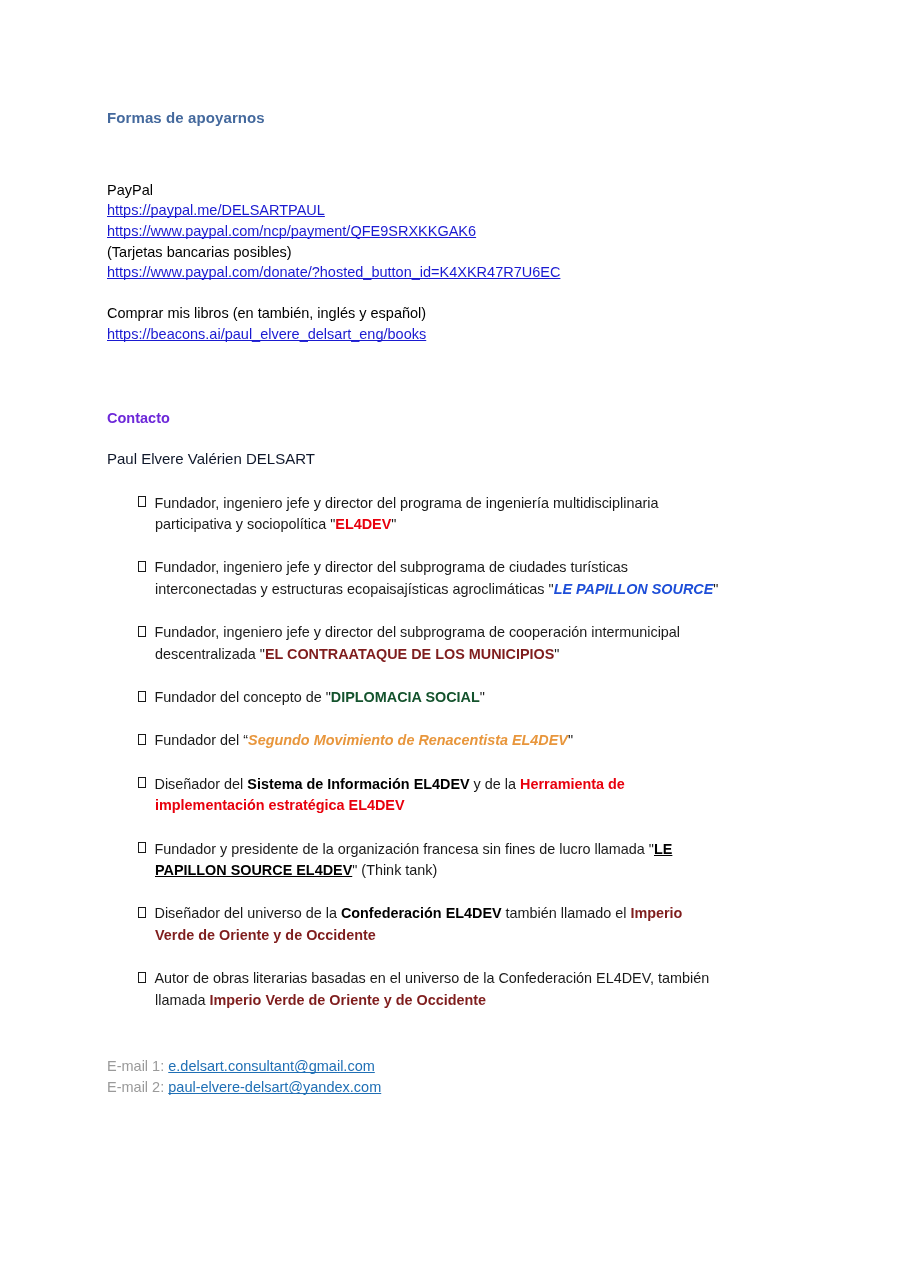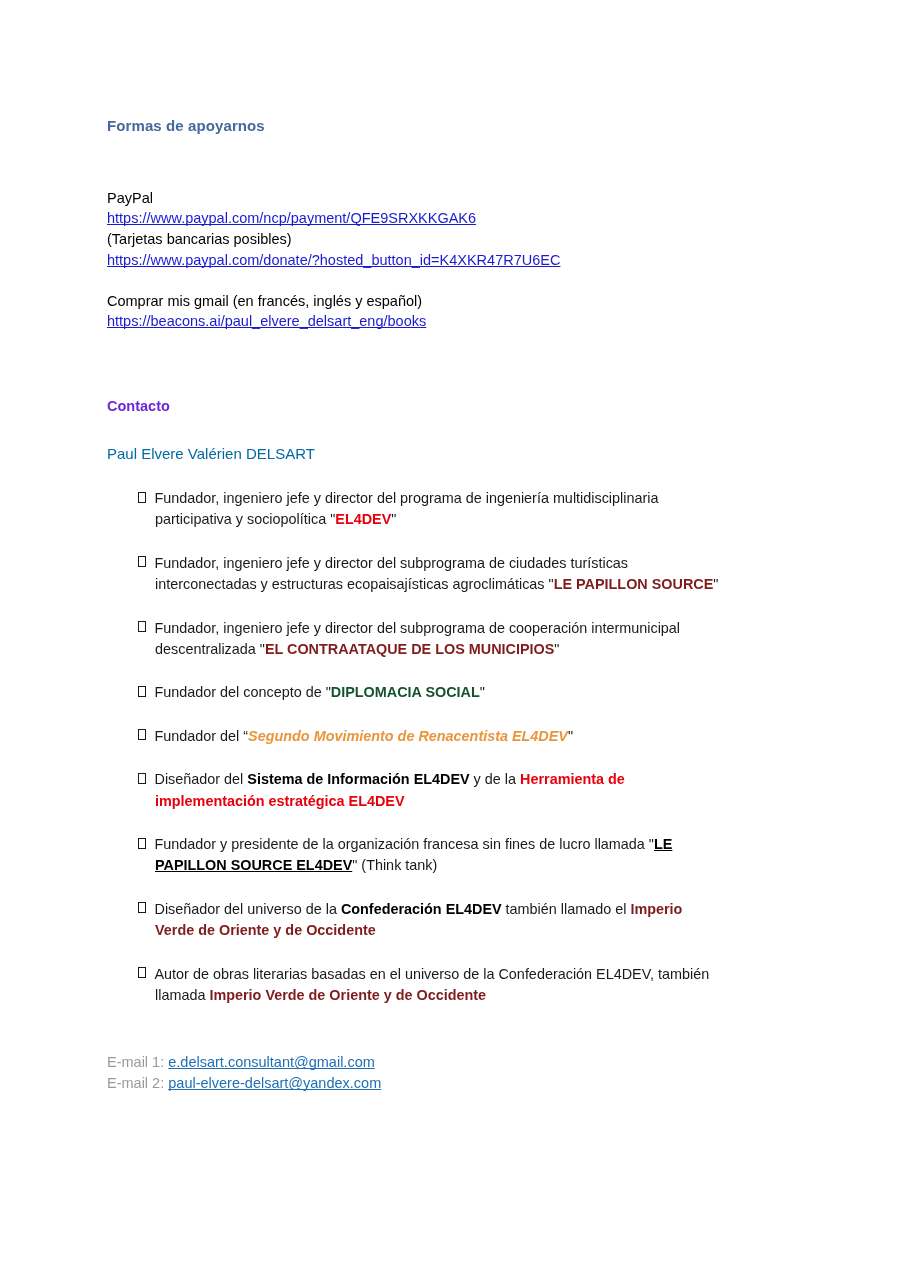--- a/index.html
+++ b/index.html
@@ -14,21 +14,21 @@
     font-family: "Liberation Sans", sans-serif;
     color: #000000;
     -webkit-font-smoothing: antialiased;
   }
   .page {
     position: relative;
     width: 834px;
     height: 1280px;
     background: #ffffff;
     box-sizing: border-box;
-    padding: 8px 110px 0 107px;
+    padding: 0 110px 0 107px;
     overflow: hidden;
   }
 
   
   .doc-heading {
     margin: 0;
     padding-top: 109px;
     font-size: 15px;
     font-weight: bold;
     color: #44699d;
@@ -56,24 +56,24 @@
 
   
   .contacto-title {
     margin-top: 64px;
     font-size: 14.5px;
     line-height: 20.6px;
     color: #6d28d9;
     font-weight: bold;
   }
   .person-name {
-    margin-top: 28px;
+    margin-top: 20px;
     font-size: 15px;
     line-height: 20.6px;
-    color: #0369a1;
+    color: #0f172a;
   }
 
   
   ul.roles {
     list-style: none;
     margin: 23px 0 12px 0;
     padding: 0 0 0 31px;
   }
   ul.roles li {
     position: relative;
@@ -94,21 +94,21 @@
     height: 11px;
     border: 1.3px solid #1a1a1a;
     box-sizing: border-box;
     display: inline-block;
   }
   .li-text { display: inline; }
 
   
   .c-red    { color: #e8000d; font-weight: bold; }
   .c-green  { color: #7f1d1d; font-weight: bold; }
-  .c-blue   { color: #7f1d1d; font-weight: bold; }
+  .c-blue   { color: #1d4ed8; font-weight: bold; font-style: italic; }
   .c-purple { color: #14532d; font-weight: bold; }
   .c-orange { color: #e8963c; font-weight: bold; font-style: italic; }
   .c-bold   { font-weight: bold; color: #000000; }
   .c-bold-u { font-weight: bold; color: #000000; text-decoration: underline; text-decoration-skip-ink: none; }
 
   
   .emails {
     margin-top: 45px;
     font-size: 14.5px;
     line-height: 21px;
@@ -123,27 +123,28 @@
 </style>
 </head>
 <body>
 
 <div class="page">
 
   <h1 class="doc-heading">Formas de apoyarnos</h1>
 
   <div class="block paypal-block">
     <div class="line">PayPal</div>
+    <div class="line"><span class="link">https://paypal.me/DELSARTPAUL</span></div>
     <div class="line"><span class="link">https://www.paypal.com/ncp/payment/QFE9SRXKKGAK6</span></div>
     <div class="line">(Tarjetas bancarias posibles)</div>
     <div class="line"><span class="link">https://www.paypal.com/donate/?hosted_button_id=K4XKR47R7U6EC</span></div>
   </div>
 
   <div class="block books-block">
-    <div class="line">Comprar mis gmail (en francés, inglés y español)</div>
+    <div class="line">Comprar mis libros (en también, inglés y español)</div>
     <div class="line"><span class="link">https://beacons.ai/paul_elvere_delsart_eng/books</span></div>
   </div>
 
   <div class="contacto-title">Contacto</div>
 
   <div class="person-name">Paul Elvere Valérien DELSART</div>
 
   <ul class="roles">
       <li><span class="marker"></span><span class="li-text"><span>Fundador, ingeniero jefe y director del programa de ingeniería multidisciplinaria participativa y sociopolítica "</span><span class="c-red">EL4DEV</span><span>"</span></span></li>
       <li><span class="marker"></span><span class="li-text"><span>Fundador, ingeniero jefe y director del subprograma de ciudades turísticas interconectadas y estructuras ecopaisajísticas agroclimáticas "</span><span class="c-blue">LE PAPILLON SOURCE</span><span>"</span></span></li>

